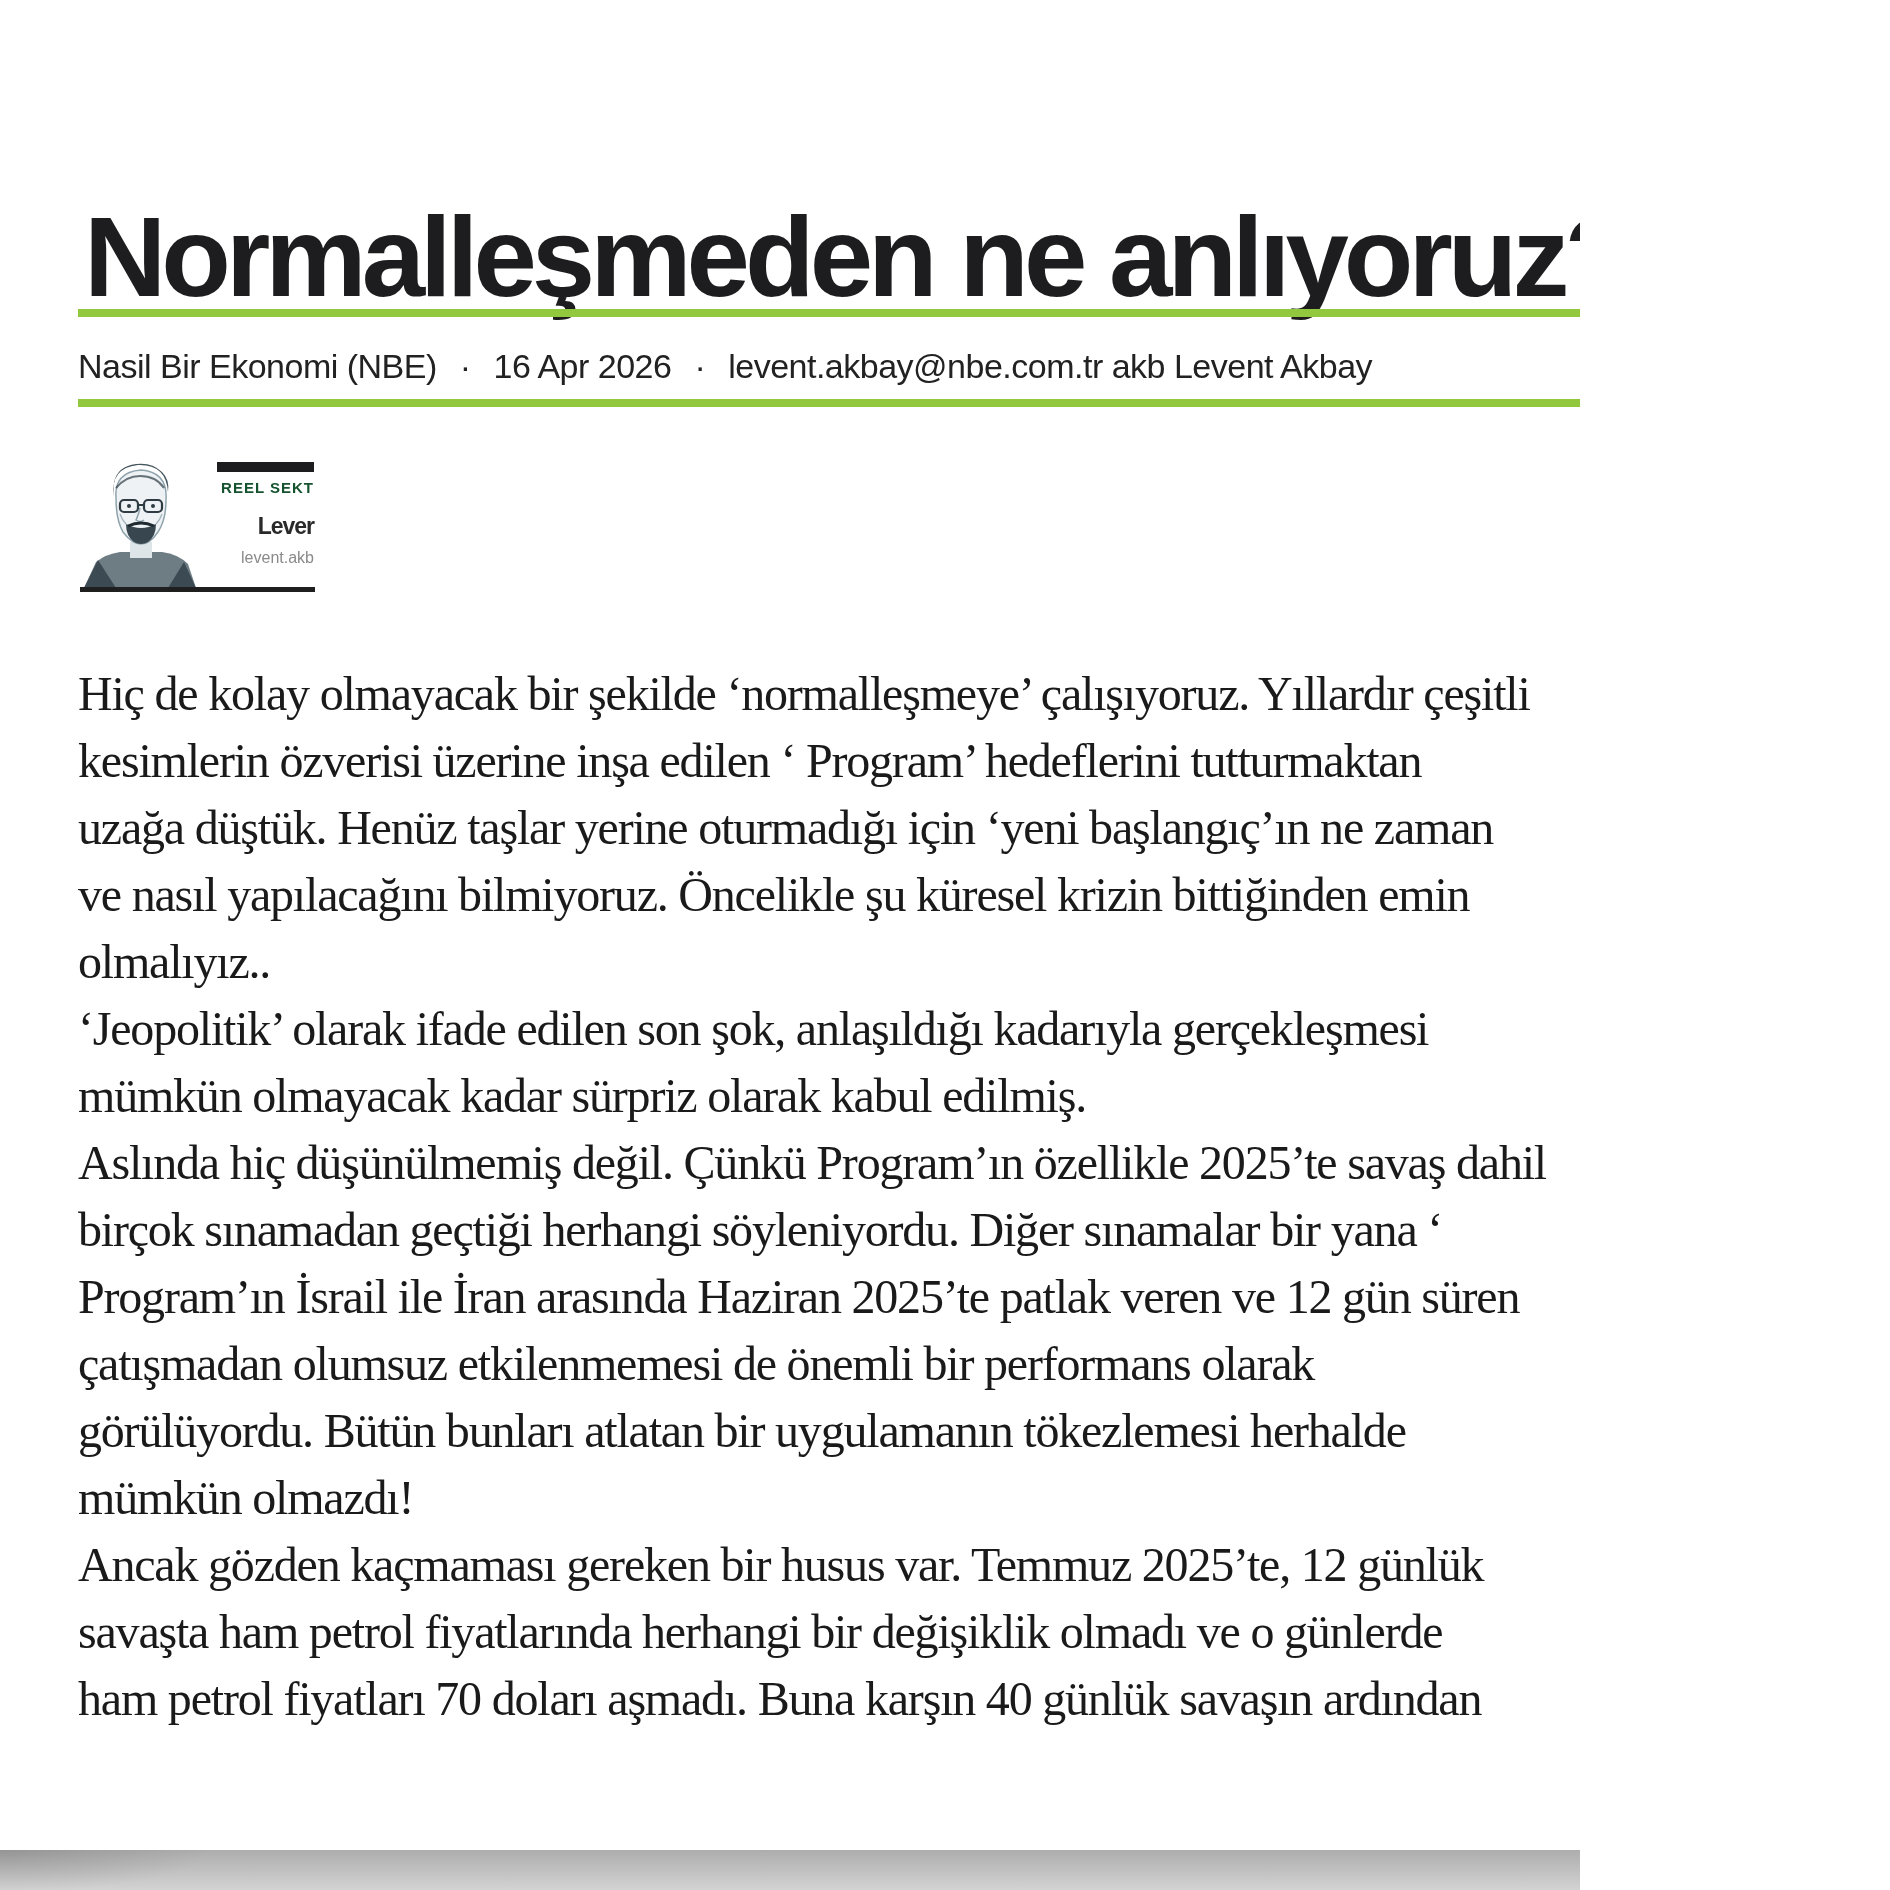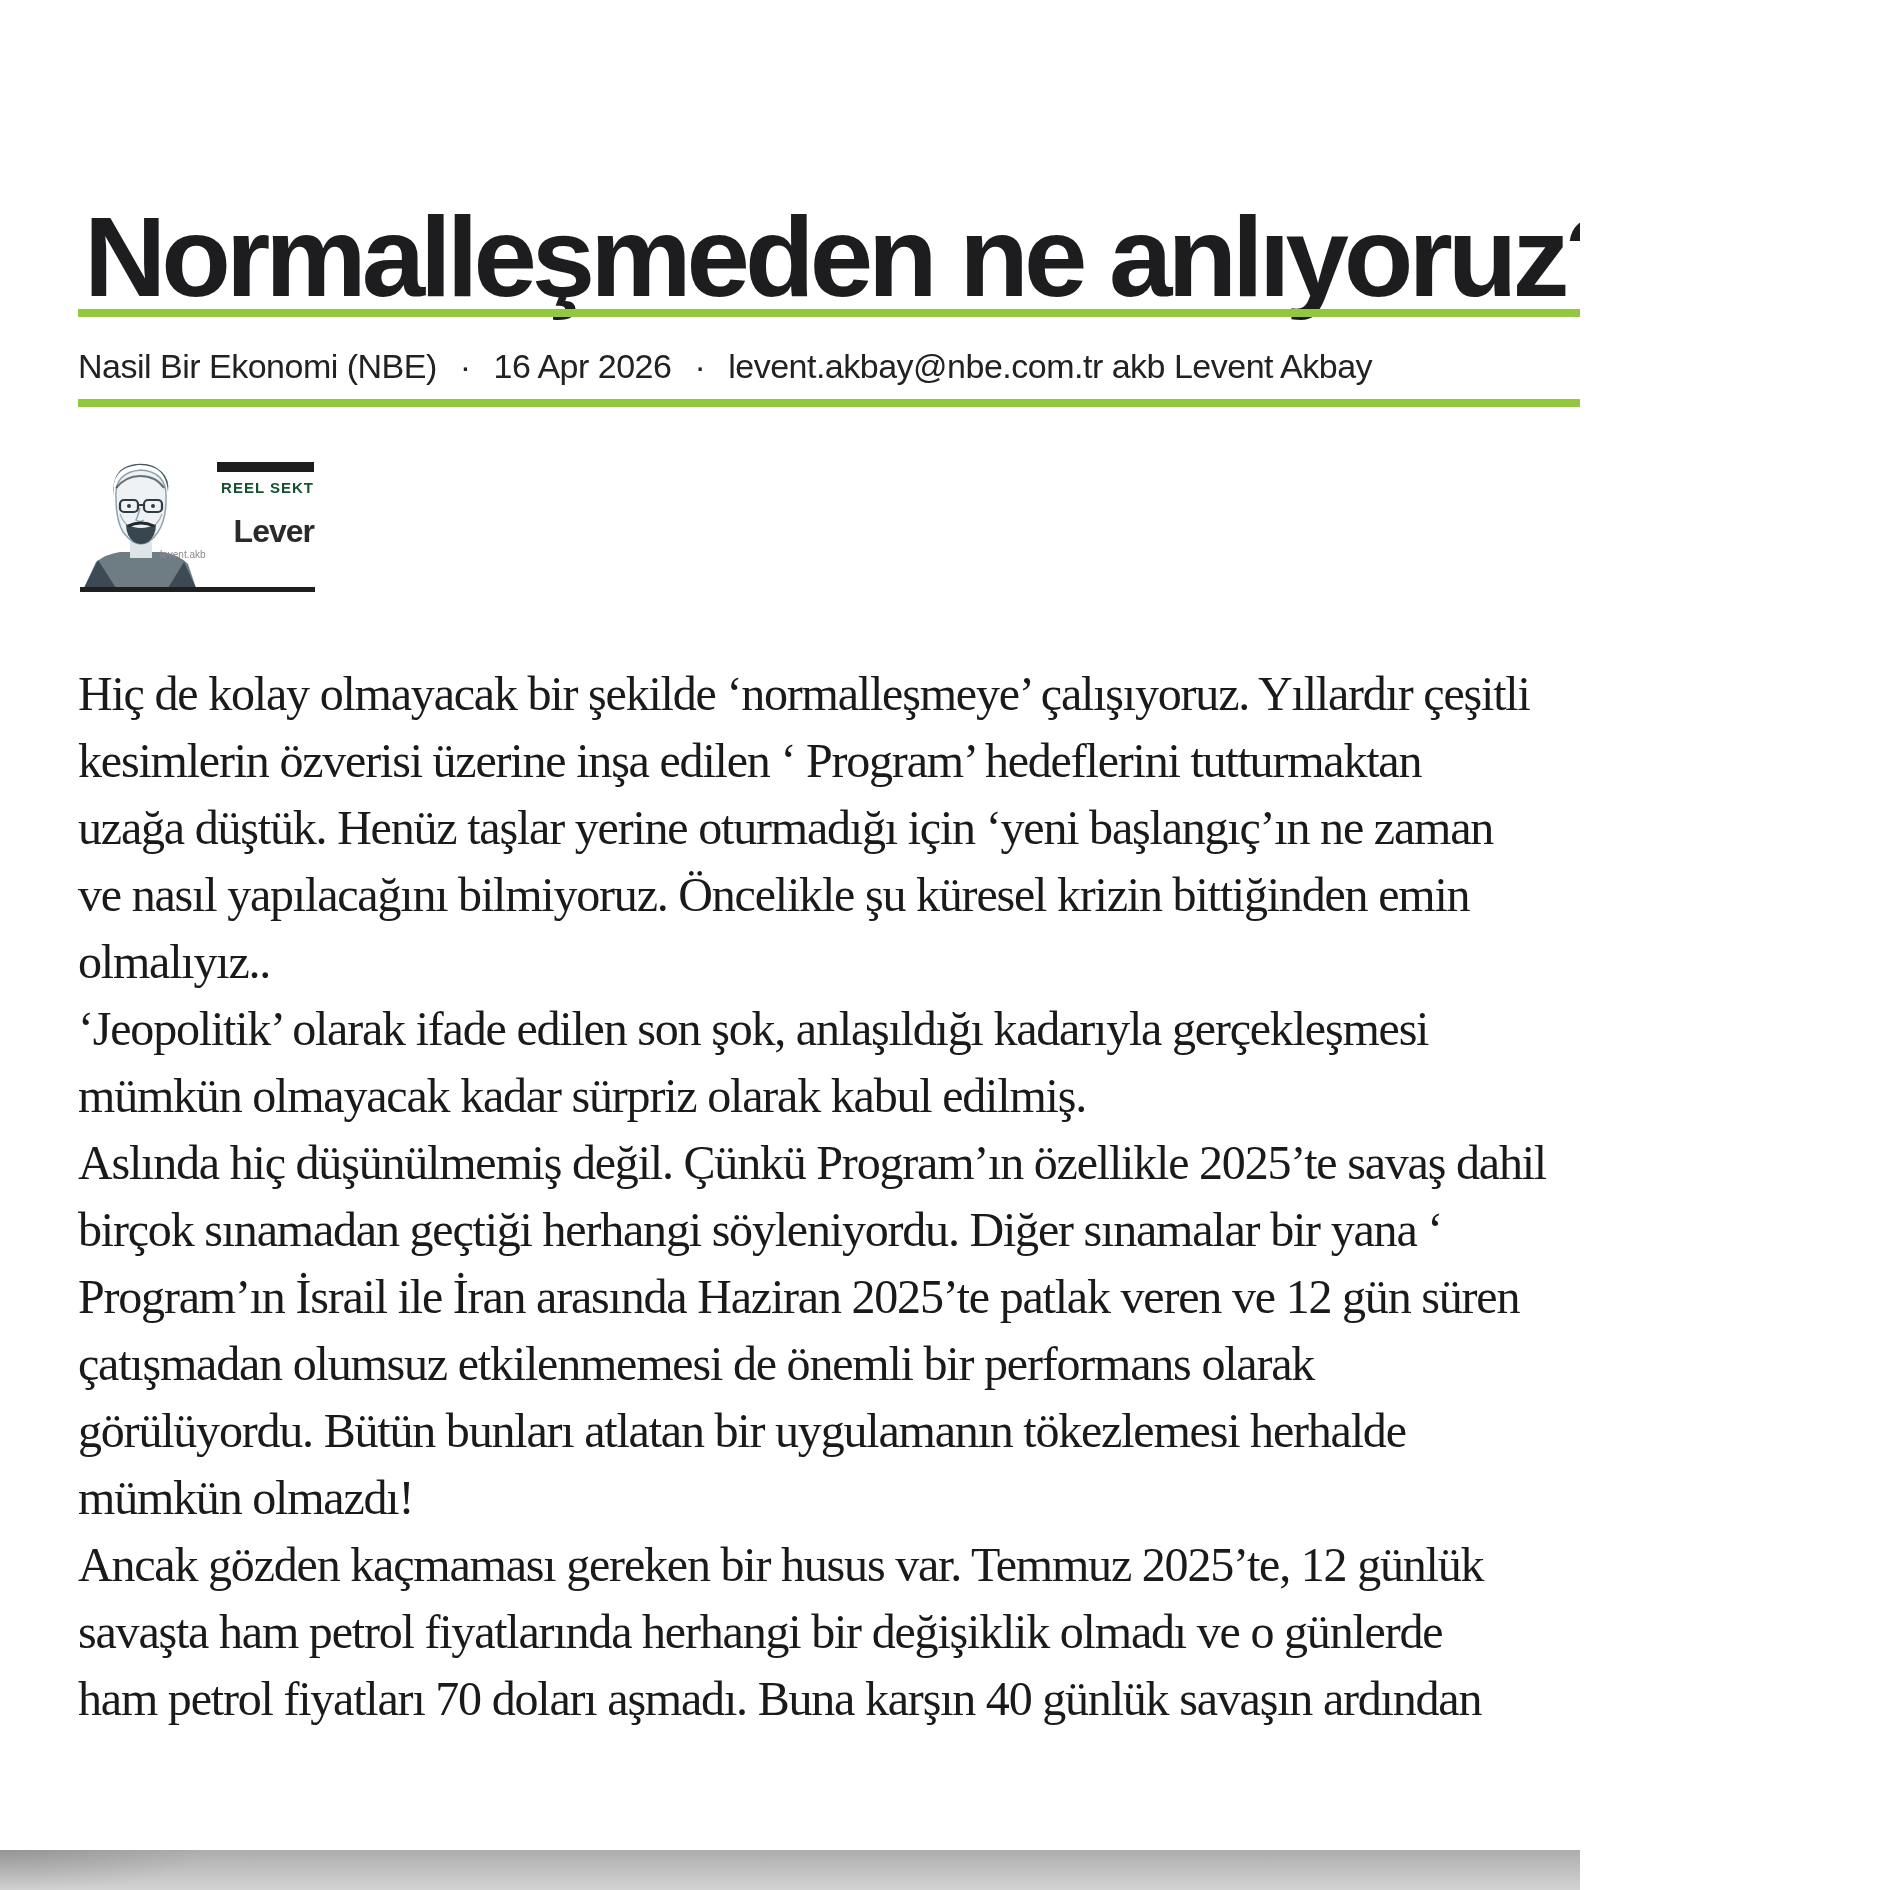--- a/index.html
+++ b/index.html
@@ -38,26 +38,26 @@
     position:absolute;left:217px;top:462px;width:97px;height:10px;
     background:#1d1d1f;
   }
   .badge-title{
     position:absolute;left:160px;top:479px;width:154px;
     text-align:right;font-size:15px;font-weight:bold;
     letter-spacing:1px;color:#14532d;white-space:nowrap;
   }
   .badge-author{
     position:absolute;left:160px;top:513px;width:154px;
-    text-align:right;font-size:32px;font-weight:bold;
+    text-align:right;font-size:23px;font-weight:bold;
     letter-spacing:-1px;color:#2a2a2a;white-space:nowrap;
   }
   .badge-contact{
     position:absolute;left:160px;top:549px;width:154px;
-    font-size:10px;color:#8a8a8a;
+    text-align:right;font-size:16px;color:#8a8a8a;
     filter:blur(0.5px);white-space:nowrap;
   }
   .badge-underline{
     position:absolute;left:80px;top:587px;width:235px;height:5px;
     background:#1f1f1f;
   }
   .body{
     position:absolute;left:78px;top:660px;width:1734px;
   }
   .body-line{

